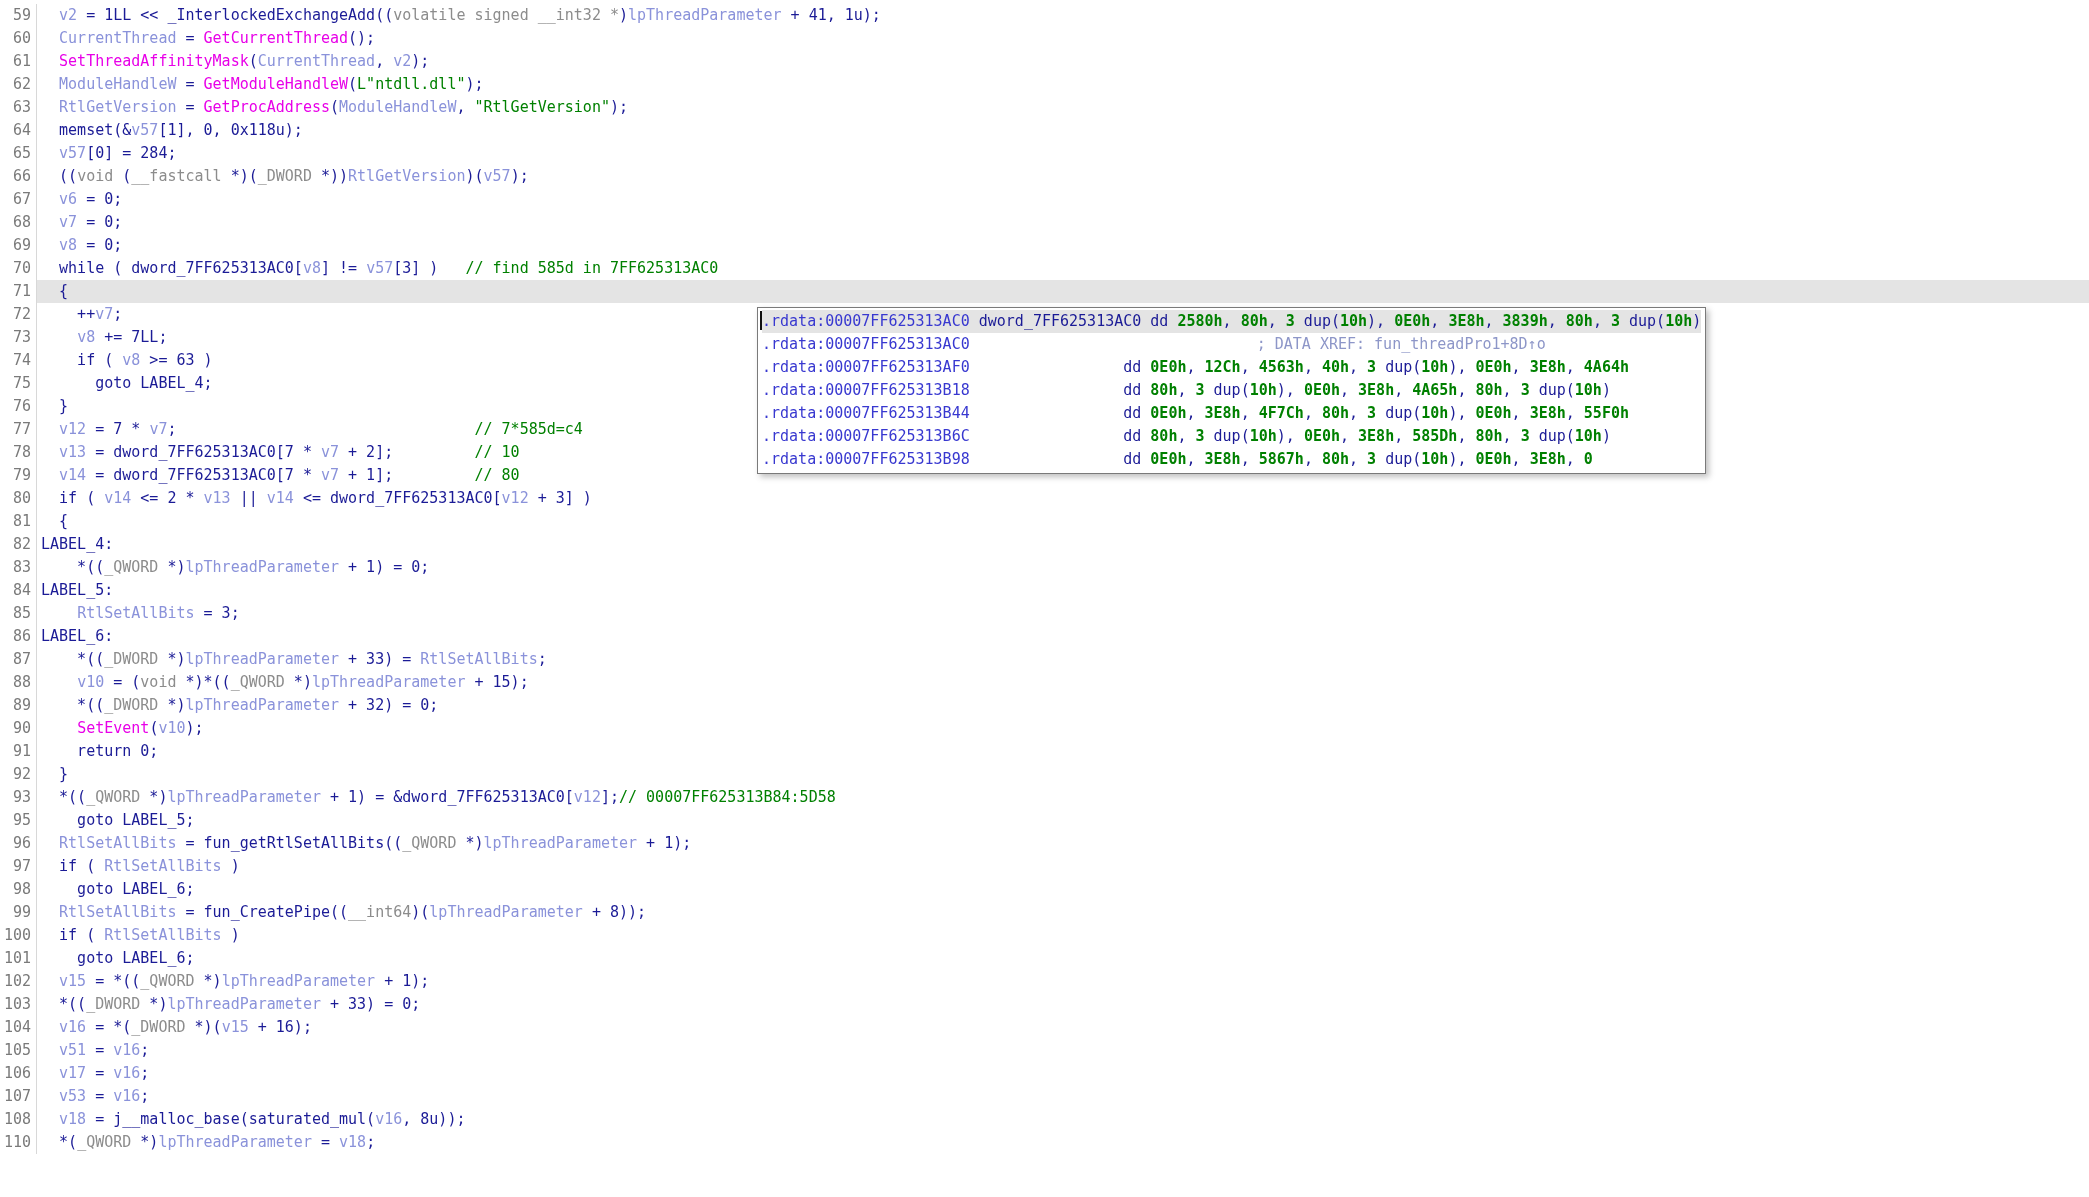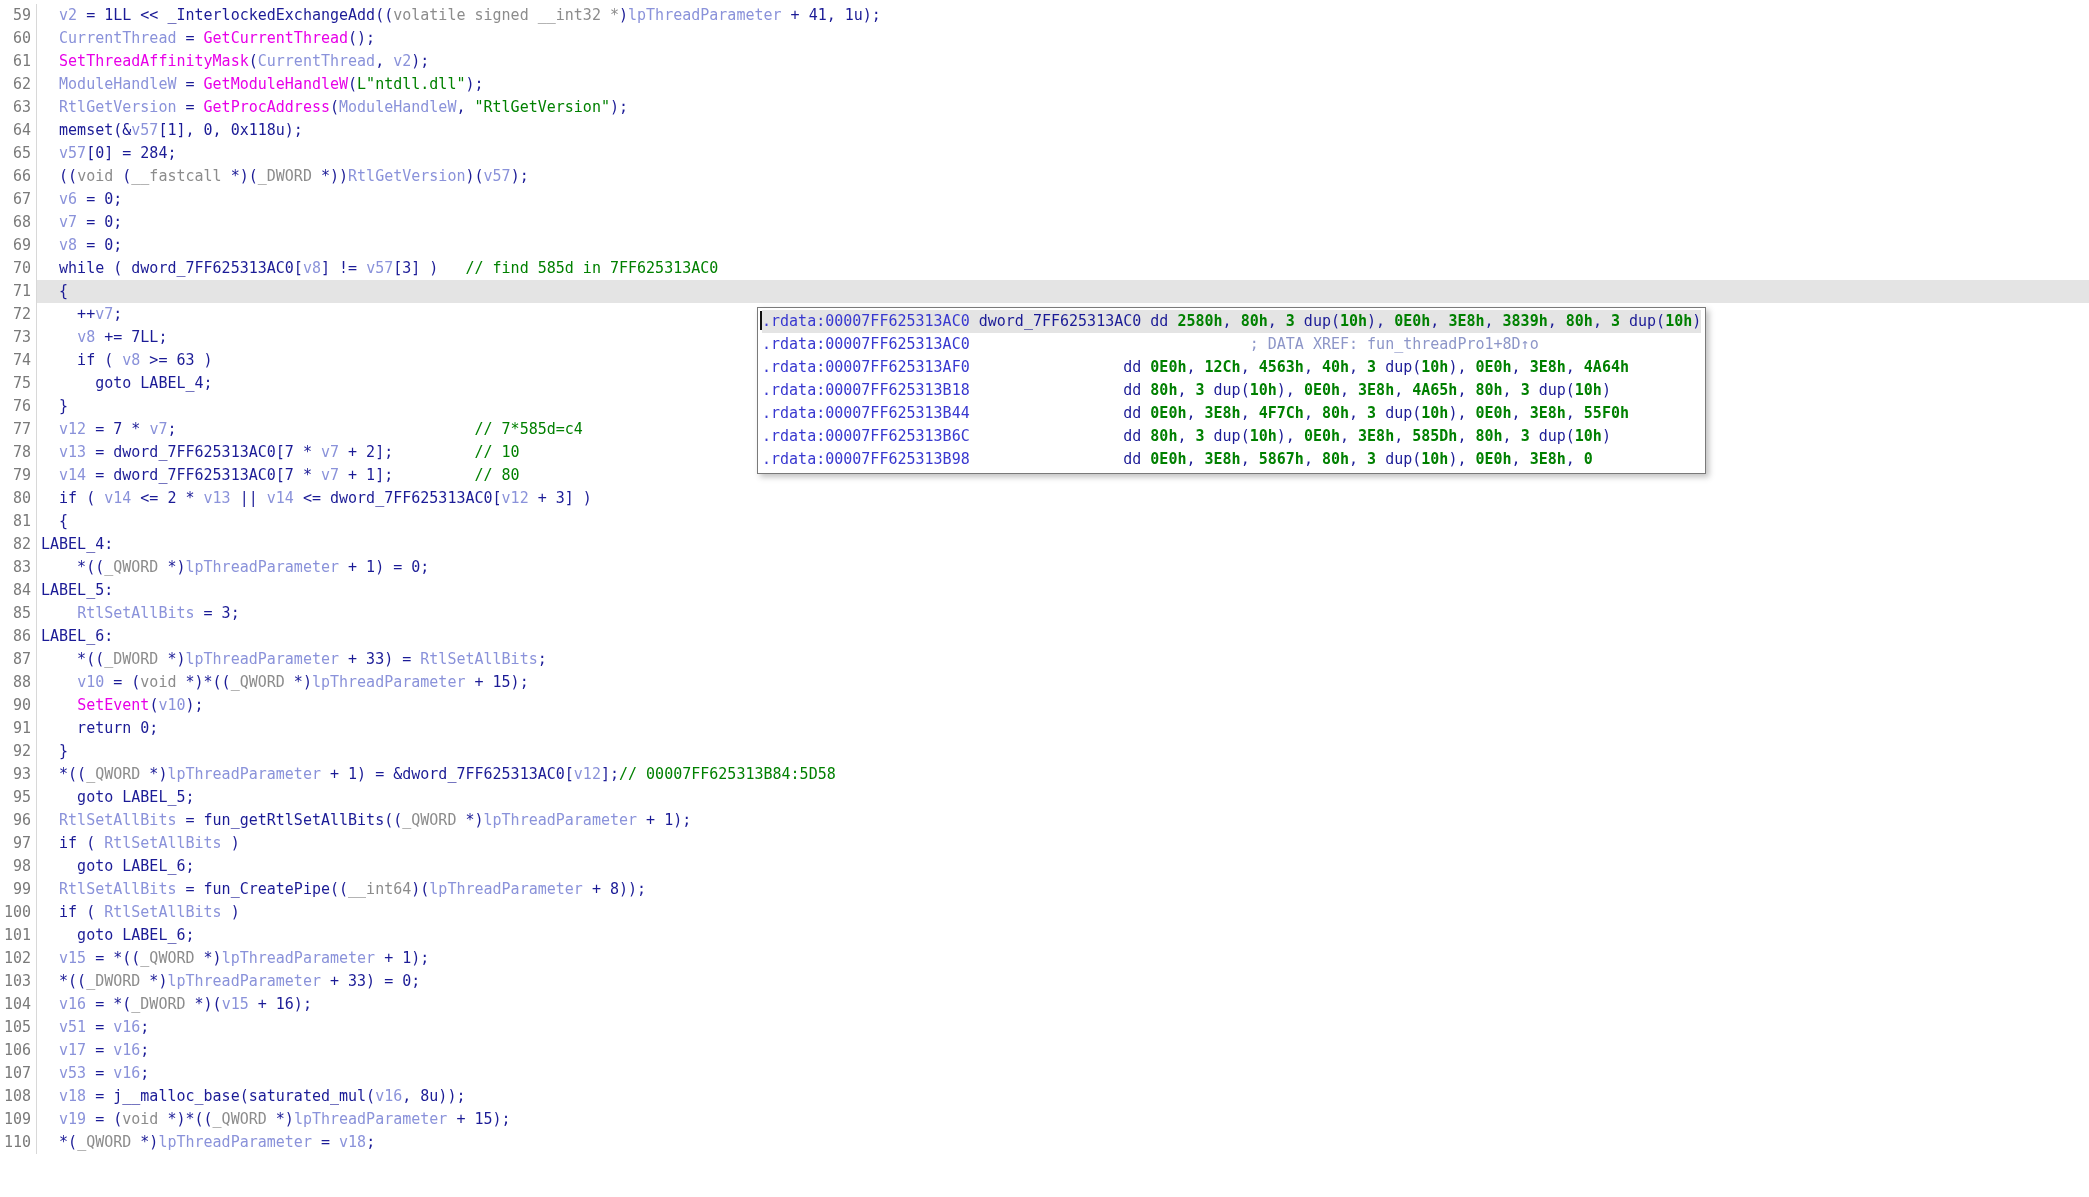--- a/index.html
+++ b/index.html
@@ -16,21 +16,21 @@
   .txt{flex:1;padding-left:4px;}
   .line.hl .txt{background:var(--hl);}
   .k{color:var(--k);}   
   .v{color:var(--v);}   
   .t{color:var(--t);}   
   .f{color:var(--f);}   
   .s{color:var(--s);}   
   .c{color:var(--c);}   
   .a{color:var(--a);}   
   .g{color:var(--g);font-weight:bold;}   
-  .x{color:var(--x);}   
+  .x{color:var(--x);padding-left:7px;}   
   #popup{
     position:absolute;left:757px;top:307px;
     background:#ffffff;border:1px solid #7a7a7a;
     box-shadow:3px 3px 6px rgba(0,0,0,0.25);
     padding:2px 4px;white-space:pre;
   }
   .prow{height:23px;line-height:23px;white-space:pre;position:relative;}
   .prow.hl{background:var(--hl);}
   .caret{
     display:inline-block;width:2px;height:19px;background:#101010;
@@ -65,35 +65,35 @@
       <div class="line"><span class="num">79</span><span class="txt"><span class="k">  </span><span class="v">v14</span><span class="k"> = dword_7FF625313AC0[7 * </span><span class="v">v7</span><span class="k"> + 1];</span><span class="k">         </span><span class="c">// 80</span></span></div>
       <div class="line"><span class="num">80</span><span class="txt"><span class="k">  if ( </span><span class="v">v14</span><span class="k"> &lt;= 2 * </span><span class="v">v13</span><span class="k"> || </span><span class="v">v14</span><span class="k"> &lt;= dword_7FF625313AC0[</span><span class="v">v12</span><span class="k"> + 3] )</span></span></div>
       <div class="line"><span class="num">81</span><span class="txt"><span class="k">  {</span></span></div>
       <div class="line"><span class="num">82</span><span class="txt"><span class="k">LABEL_4:</span></span></div>
       <div class="line"><span class="num">83</span><span class="txt"><span class="k">    *((</span><span class="t">_QWORD</span><span class="k"> *)</span><span class="v">lpThreadParameter</span><span class="k"> + 1) = 0;</span></span></div>
       <div class="line"><span class="num">84</span><span class="txt"><span class="k">LABEL_5:</span></span></div>
       <div class="line"><span class="num">85</span><span class="txt"><span class="k">    </span><span class="v">RtlSetAllBits</span><span class="k"> = 3;</span></span></div>
       <div class="line"><span class="num">86</span><span class="txt"><span class="k">LABEL_6:</span></span></div>
       <div class="line"><span class="num">87</span><span class="txt"><span class="k">    *((</span><span class="t">_DWORD</span><span class="k"> *)</span><span class="v">lpThreadParameter</span><span class="k"> + 33) = </span><span class="v">RtlSetAllBits</span><span class="k">;</span></span></div>
       <div class="line"><span class="num">88</span><span class="txt"><span class="k">    </span><span class="v">v10</span><span class="k"> = (</span><span class="t">void</span><span class="k"> *)*((</span><span class="t">_QWORD</span><span class="k"> *)</span><span class="v">lpThreadParameter</span><span class="k"> + 15);</span></span></div>
+      <div class="line"><span class="num">89</span><span class="txt"><span class="k">    *((</span><span class="t">_DWORD</span><span class="k"> *)</span><span class="v">lpThreadParameter</span><span class="k"> + 32) = 0;</span></span></div>
       <div class="line"><span class="num">90</span><span class="txt"><span class="k">    </span><span class="f">SetEvent</span><span class="k">(</span><span class="v">v10</span><span class="k">);</span></span></div>
       <div class="line"><span class="num">91</span><span class="txt"><span class="k">    return 0;</span></span></div>
       <div class="line"><span class="num">92</span><span class="txt"><span class="k">  }</span></span></div>
       <div class="line"><span class="num">93</span><span class="txt"><span class="k">  *((</span><span class="t">_QWORD</span><span class="k"> *)</span><span class="v">lpThreadParameter</span><span class="k"> + 1) = &amp;dword_7FF625313AC0[</span><span class="v">v12</span><span class="k">];</span><span class="c">// 00007FF625313B84:5D58</span></span></div>
       <div class="line"><span class="num">95</span><span class="txt"><span class="k">    goto LABEL_5;</span></span></div>
       <div class="line"><span class="num">96</span><span class="txt"><span class="k">  </span><span class="v">RtlSetAllBits</span><span class="k"> = fun_getRtlSetAllBits((</span><span class="t">_QWORD</span><span class="k"> *)</span><span class="v">lpThreadParameter</span><span class="k"> + 1);</span></span></div>
       <div class="line"><span class="num">97</span><span class="txt"><span class="k">  if ( </span><span class="v">RtlSetAllBits</span><span class="k"> )</span></span></div>
       <div class="line"><span class="num">98</span><span class="txt"><span class="k">    goto LABEL_6;</span></span></div>
       <div class="line"><span class="num">99</span><span class="txt"><span class="k">  </span><span class="v">RtlSetAllBits</span><span class="k"> = fun_CreatePipe((</span><span class="t">__int64</span><span class="k">)(</span><span class="v">lpThreadParameter</span><span class="k"> + 8));</span></span></div>
       <div class="line"><span class="num">100</span><span class="txt"><span class="k">  if ( </span><span class="v">RtlSetAllBits</span><span class="k"> )</span></span></div>
       <div class="line"><span class="num">101</span><span class="txt"><span class="k">    goto LABEL_6;</span></span></div>
       <div class="line"><span class="num">102</span><span class="txt"><span class="k">  </span><span class="v">v15</span><span class="k"> = *((</span><span class="t">_QWORD</span><span class="k"> *)</span><span class="v">lpThreadParameter</span><span class="k"> + 1);</span></span></div>
       <div class="line"><span class="num">103</span><span class="txt"><span class="k">  *((</span><span class="t">_DWORD</span><span class="k"> *)</span><span class="v">lpThreadParameter</span><span class="k"> + 33) = 0;</span></span></div>
       <div class="line"><span class="num">104</span><span class="txt"><span class="k">  </span><span class="v">v16</span><span class="k"> = *(</span><span class="t">_DWORD</span><span class="k"> *)(</span><span class="v">v15</span><span class="k"> + 16);</span></span></div>
       <div class="line"><span class="num">105</span><span class="txt"><span class="k">  </span><span class="v">v51</span><span class="k"> = </span><span class="v">v16</span><span class="k">;</span></span></div>
       <div class="line"><span class="num">106</span><span class="txt"><span class="k">  </span><span class="v">v17</span><span class="k"> = </span><span class="v">v16</span><span class="k">;</span></span></div>
       <div class="line"><span class="num">107</span><span class="txt"><span class="k">  </span><span class="v">v53</span><span class="k"> = </span><span class="v">v16</span><span class="k">;</span></span></div>
       <div class="line"><span class="num">108</span><span class="txt"><span class="k">  </span><span class="v">v18</span><span class="k"> = j__malloc_base(saturated_mul(</span><span class="v">v16</span><span class="k">, 8u));</span></span></div>
-      <div class="line"><span class="num">109</span><span class="txt"><span class="k">  </span><span class="v">v19</span><span class="k"> = (</span><span class="t">void</span><span class="k"> *)*((</span><span class="t">_QWORD</span><span class="k"> *)</span><span class="v">lpThreadParameter</span><span class="k"> + 15);</span></span></div>
       <div class="line"><span class="num">110</span><span class="txt"><span class="k">  *(</span><span class="t">_QWORD</span><span class="k"> *)</span><span class="v">lpThreadParameter</span><span class="k"> = </span><span class="v">v18</span><span class="k">;</span></span></div>
     </div>
   <div id="popup"><div class="prow hl"><span class="caret"></span><span class="a">.rdata:00007FF625313AC0</span><span class="k"> dword_7FF625313AC0 dd </span><span class="g">2580h</span><span class="k">, </span><span class="g">80h</span><span class="k">, </span><span class="g">3</span><span class="k"> dup(</span><span class="g">10h</span><span class="k">), </span><span class="g">0E0h</span><span class="k">, </span><span class="g">3E8h</span><span class="k">, </span><span class="g">3839h</span><span class="k">, </span><span class="g">80h</span><span class="k">, </span><span class="g">3</span><span class="k"> dup(</span><span class="g">10h</span><span class="k">)</span></div><div class="prow"><span class="a">.rdata:00007FF625313AC0</span><span class="x">                               ; DATA XREF: fun_threadPro1+8D↑o</span></div><div class="prow"><span class="a">.rdata:00007FF625313AF0</span><span class="k">                 dd </span><span class="g">0E0h</span><span class="k">, </span><span class="g">12Ch</span><span class="k">, </span><span class="g">4563h</span><span class="k">, </span><span class="g">40h</span><span class="k">, </span><span class="g">3</span><span class="k"> dup(</span><span class="g">10h</span><span class="k">), </span><span class="g">0E0h</span><span class="k">, </span><span class="g">3E8h</span><span class="k">, </span><span class="g">4A64h</span></div><div class="prow"><span class="a">.rdata:00007FF625313B18</span><span class="k">                 dd </span><span class="g">80h</span><span class="k">, </span><span class="g">3</span><span class="k"> dup(</span><span class="g">10h</span><span class="k">), </span><span class="g">0E0h</span><span class="k">, </span><span class="g">3E8h</span><span class="k">, </span><span class="g">4A65h</span><span class="k">, </span><span class="g">80h</span><span class="k">, </span><span class="g">3</span><span class="k"> dup(</span><span class="g">10h</span><span class="k">)</span></div><div class="prow"><span class="a">.rdata:00007FF625313B44</span><span class="k">                 dd </span><span class="g">0E0h</span><span class="k">, </span><span class="g">3E8h</span><span class="k">, </span><span class="g">4F7Ch</span><span class="k">, </span><span class="g">80h</span><span class="k">, </span><span class="g">3</span><span class="k"> dup(</span><span class="g">10h</span><span class="k">), </span><span class="g">0E0h</span><span class="k">, </span><span class="g">3E8h</span><span class="k">, </span><span class="g">55F0h</span></div><div class="prow"><span class="a">.rdata:00007FF625313B6C</span><span class="k">                 dd </span><span class="g">80h</span><span class="k">, </span><span class="g">3</span><span class="k"> dup(</span><span class="g">10h</span><span class="k">), </span><span class="g">0E0h</span><span class="k">, </span><span class="g">3E8h</span><span class="k">, </span><span class="g">585Dh</span><span class="k">, </span><span class="g">80h</span><span class="k">, </span><span class="g">3</span><span class="k"> dup(</span><span class="g">10h</span><span class="k">)</span></div><div class="prow"><span class="a">.rdata:00007FF625313B98</span><span class="k">                 dd </span><span class="g">0E0h</span><span class="k">, </span><span class="g">3E8h</span><span class="k">, </span><span class="g">5867h</span><span class="k">, </span><span class="g">80h</span><span class="k">, </span><span class="g">3</span><span class="k"> dup(</span><span class="g">10h</span><span class="k">), </span><span class="g">0E0h</span><span class="k">, </span><span class="g">3E8h</span><span class="k">, </span><span class="g">0</span></div></div>
 </div>
 
 </body></html>

